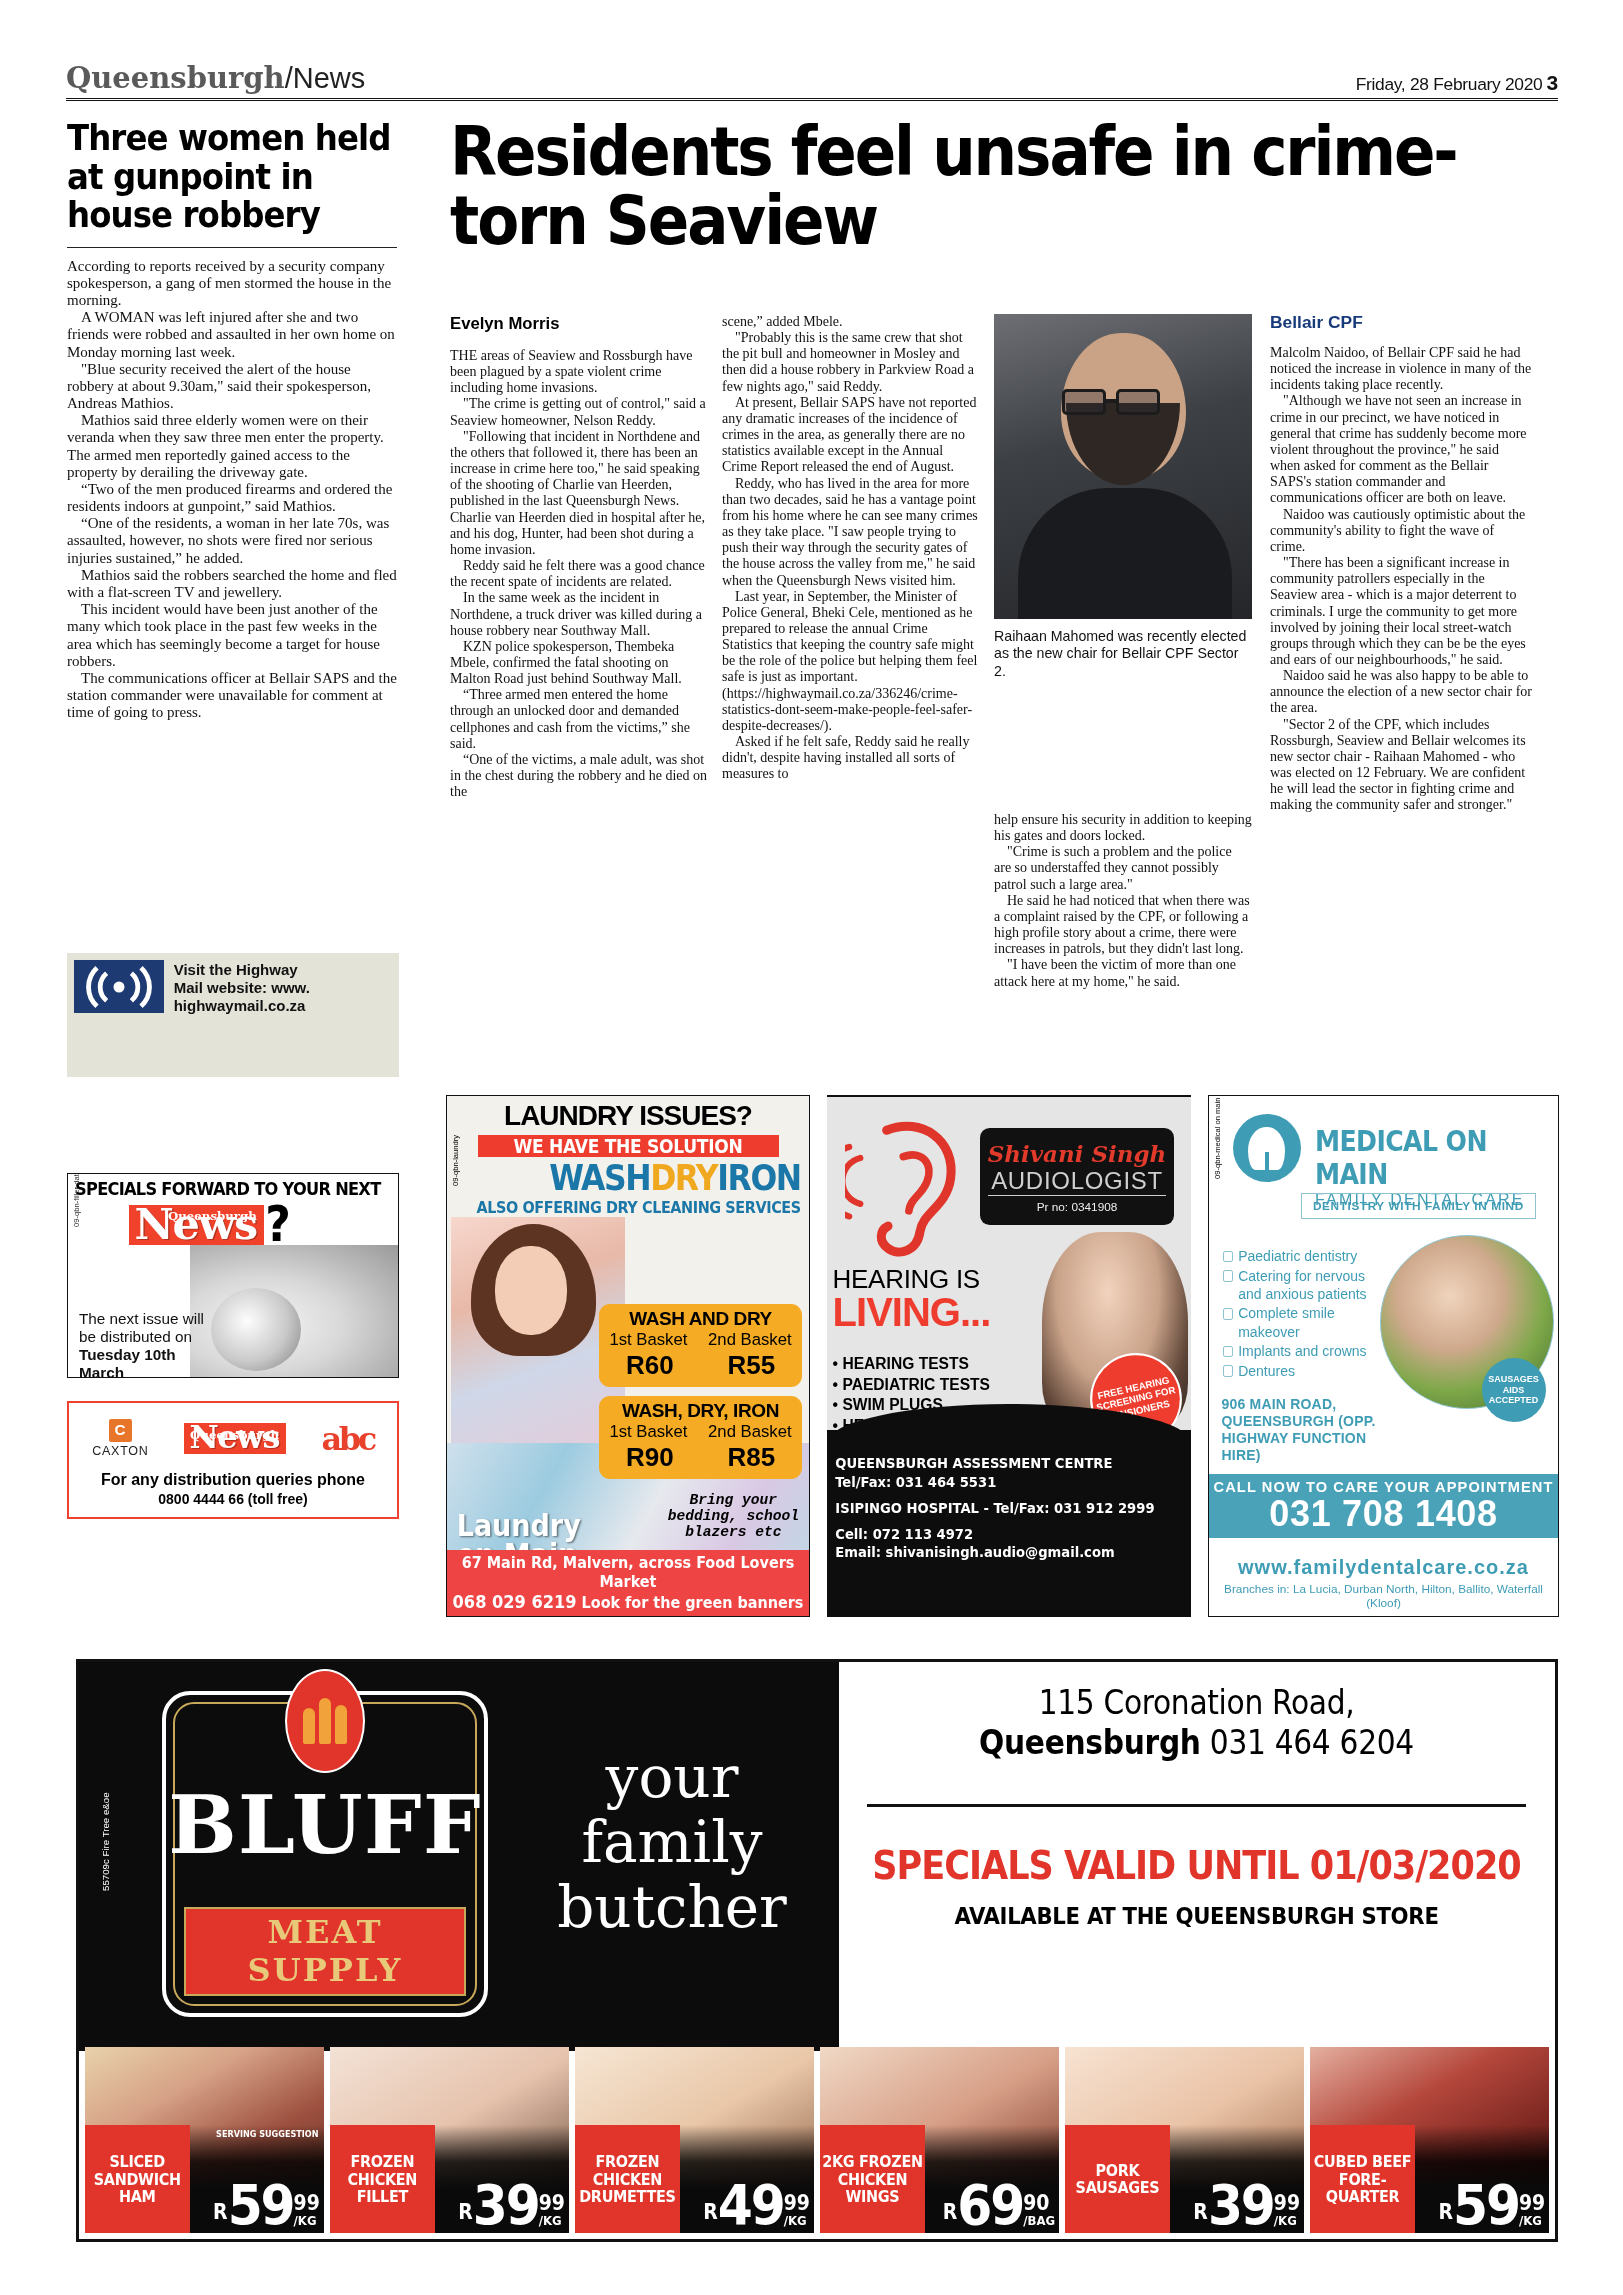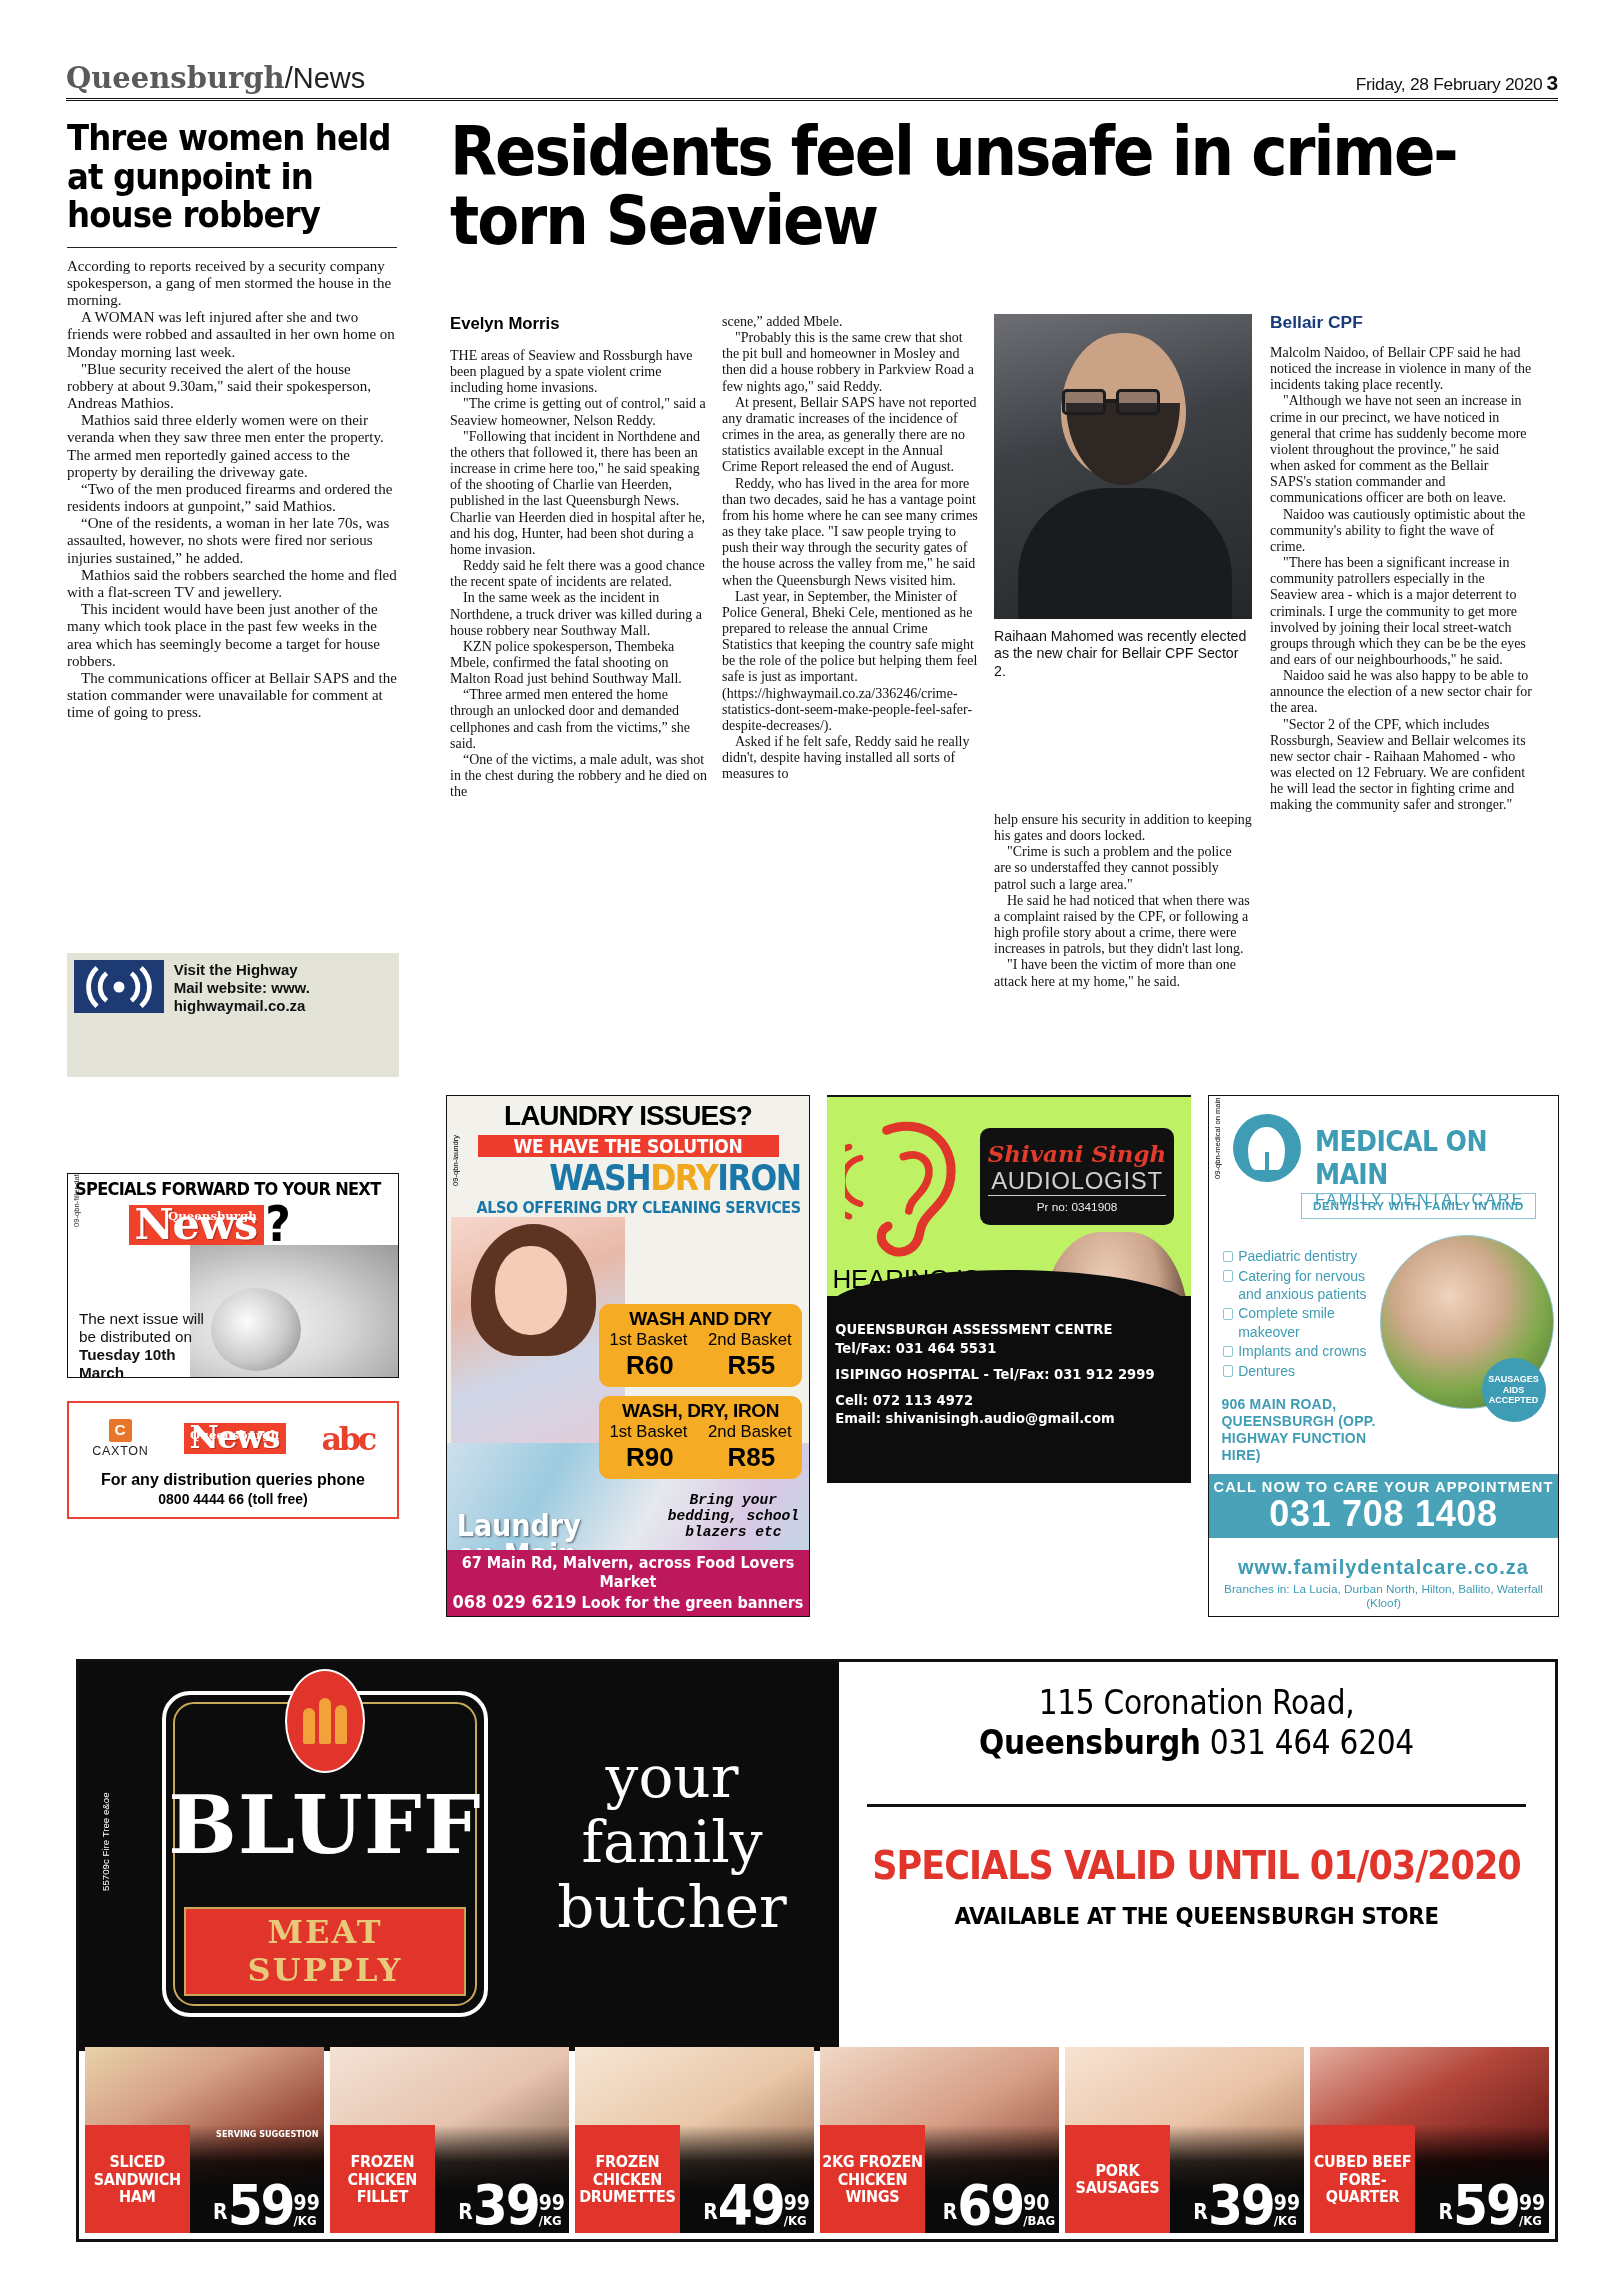--- a/index.html
+++ b/index.html
@@ -206,30 +206,30 @@
     position:absolute; left:0; top:347px; width:364px; height:132px;
     background: linear-gradient(120deg,#cfe0ec 0%,#9ccbe0 28%,#e6e9ee 55%,#d9c8e4 78%,#bfd8e6 100%);
   }
   .ld-brand { position:absolute; left:9.7px; top:416px; color:#fff;
     font-family:"DejaVu Sans Condensed","Liberation Sans",sans-serif; font-weight:bold;
     font-size:30px; line-height:0.95; text-shadow:1.4px 1.4px 2.1px rgba(0,0,0,.5);}
   .ld-hours { position:absolute; left:9.7px; top:479px; color:#fff; text-align:left;
     font-family:"DejaVu Sans Condensed","Liberation Sans",sans-serif; font-weight:bold;
     font-size:14.6px; line-height:1.1;}
   .ld-foot {
-    position:absolute; left:0; bottom:0; width:100%; background:#be185d; color:#fff;
+    position:absolute; left:0; bottom:0; width:100%; background:#ef4444; color:#fff;
     text-align:center; padding:2.8px 0 4.2px;
     font-family:"DejaVu Sans Condensed","Liberation Sans",sans-serif; font-weight:bold; font-size:16px;
   }
   .ld-foot .big { font-size:18px; }
 
   
   .ad-audio {
-    position:absolute; left:827px; top:1095px; width:364px; height:388px;
-    background:#bef264; overflow:hidden; border-top:2.1px solid #111;
+    position:absolute; left:827px; top:1095px; width:364px; height:522px;
+    background:#e5e5e5; overflow:hidden; border-top:2.1px solid #111;
   }
   .au-ear { position:absolute; left:18px; top:18px; width:125px; height:146px; }
   .au-logo {
     position:absolute; left:153px; top:30.5px; width:194px; height:97px; background:#111; border-radius:9.7px;
     color:#fff; text-align:center; padding-top:12.5px;
   }
   .au-logo .script { color:#e23b2c; font-family:"DejaVu Serif","Liberation Serif",serif;
                      font-style:italic; font-weight:bold; font-size:23px; }
   .au-logo .aud { font-family:"Liberation Sans",sans-serif; font-size:24px; color:#cfcfcf;
                   letter-spacing:0.7px; border-bottom:1.4px solid #cfcfcf; display:inline-block; padding:0 2.8px;}

